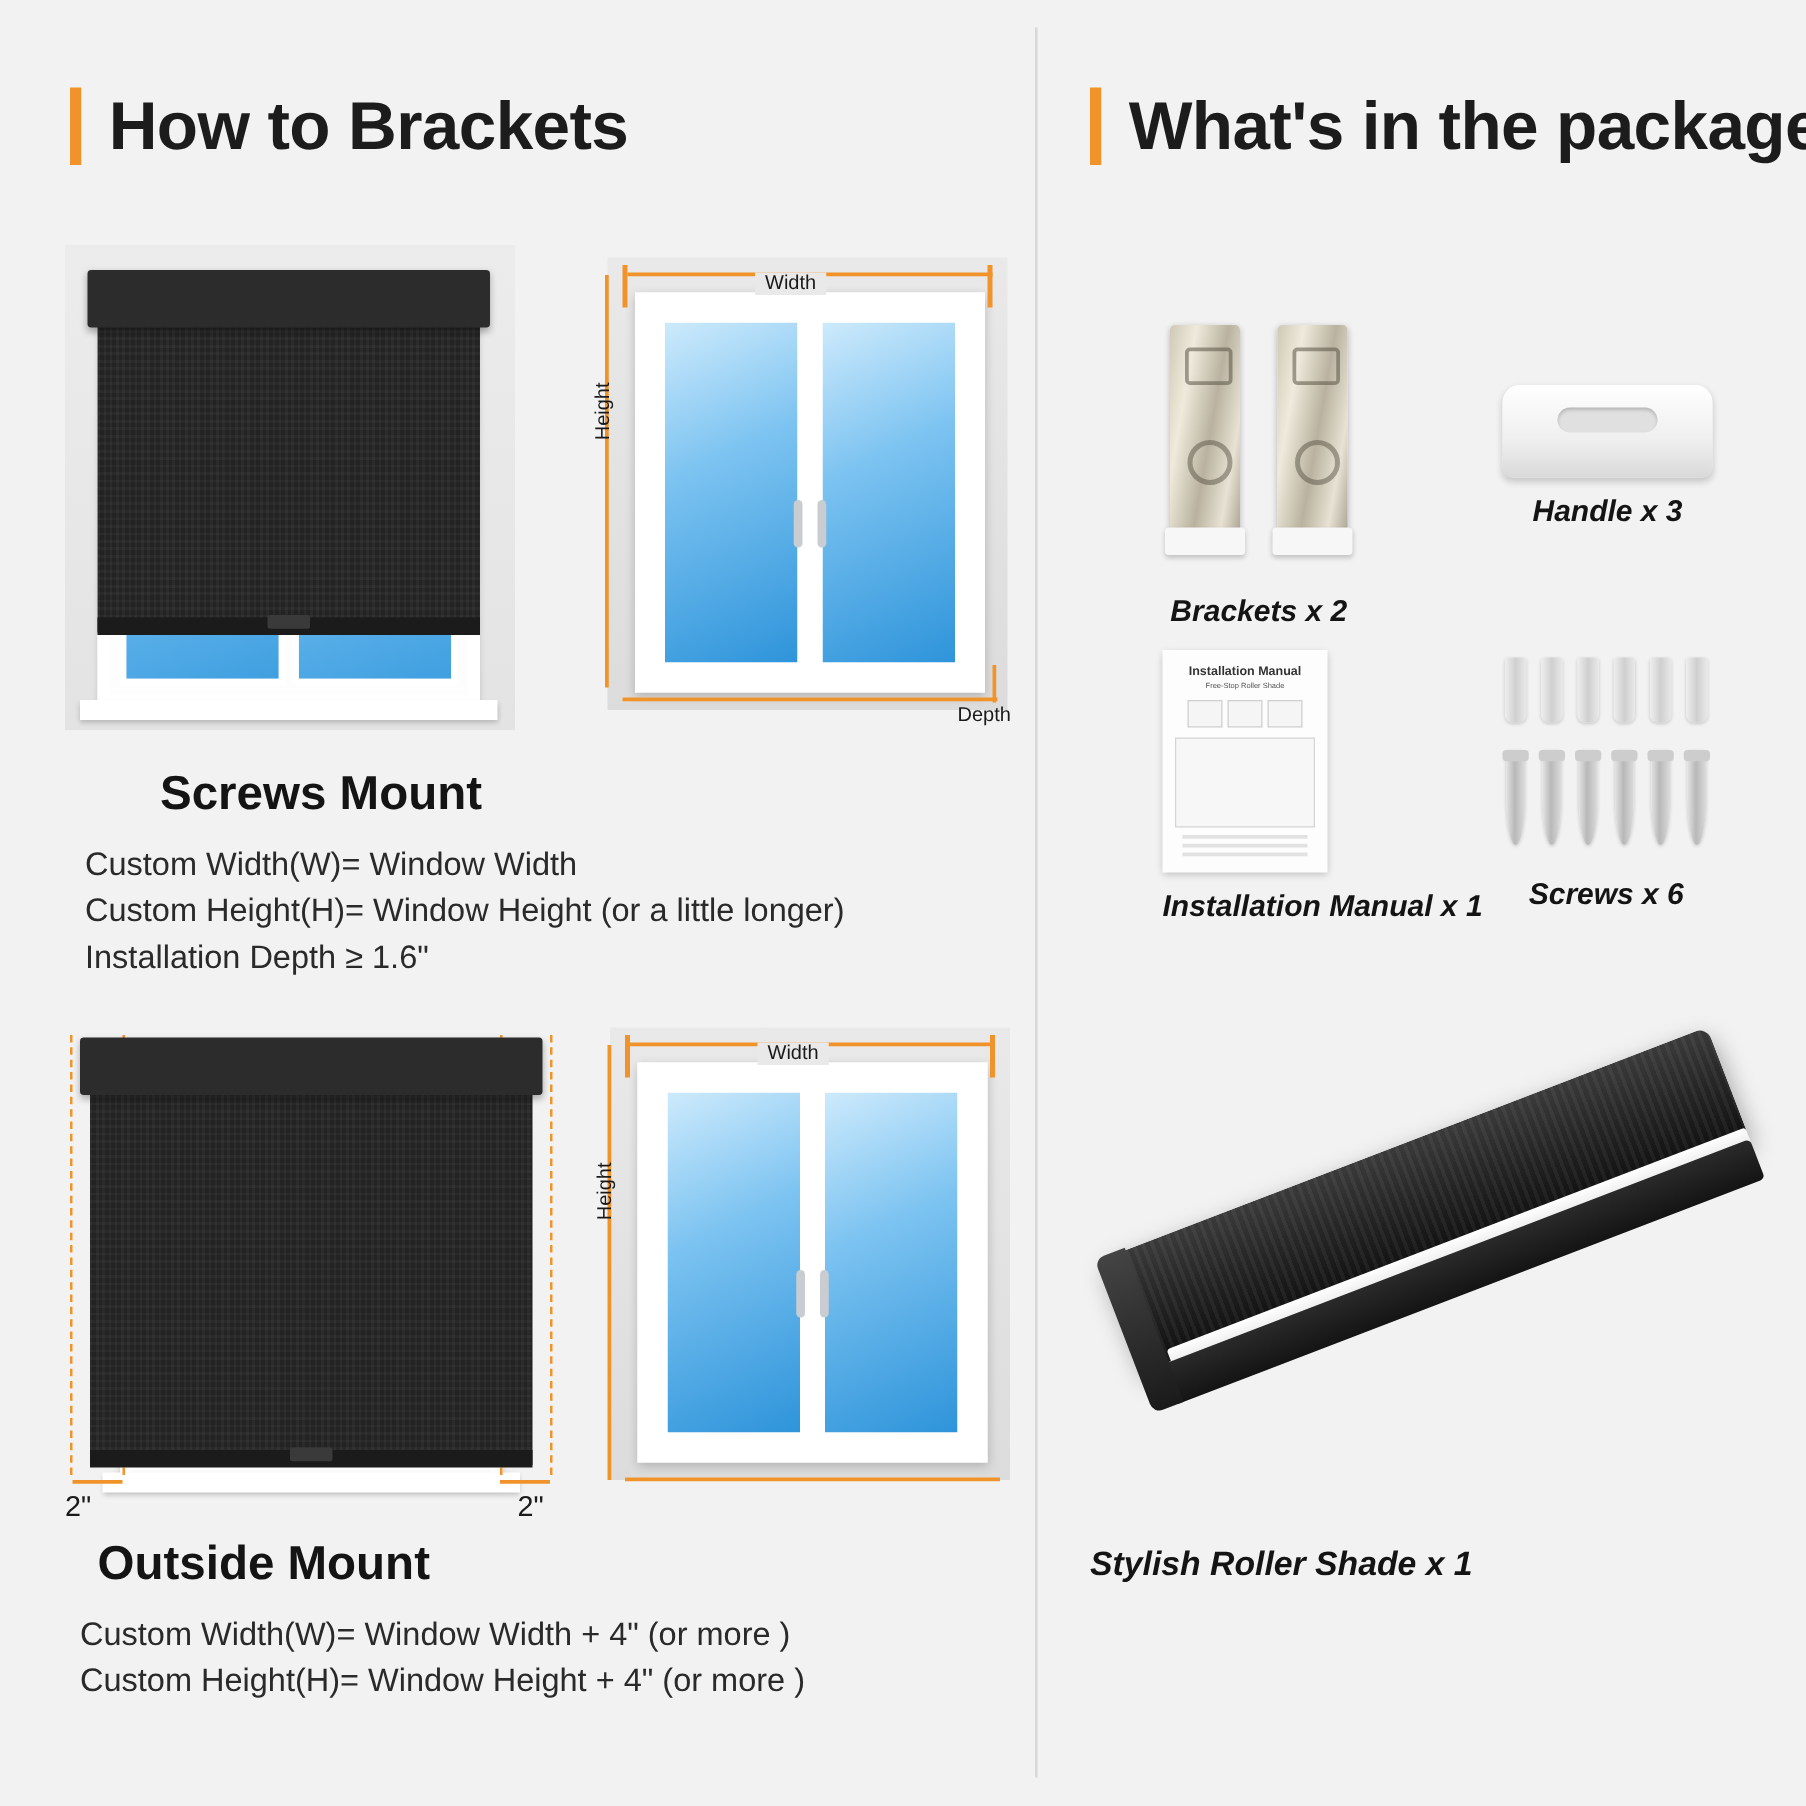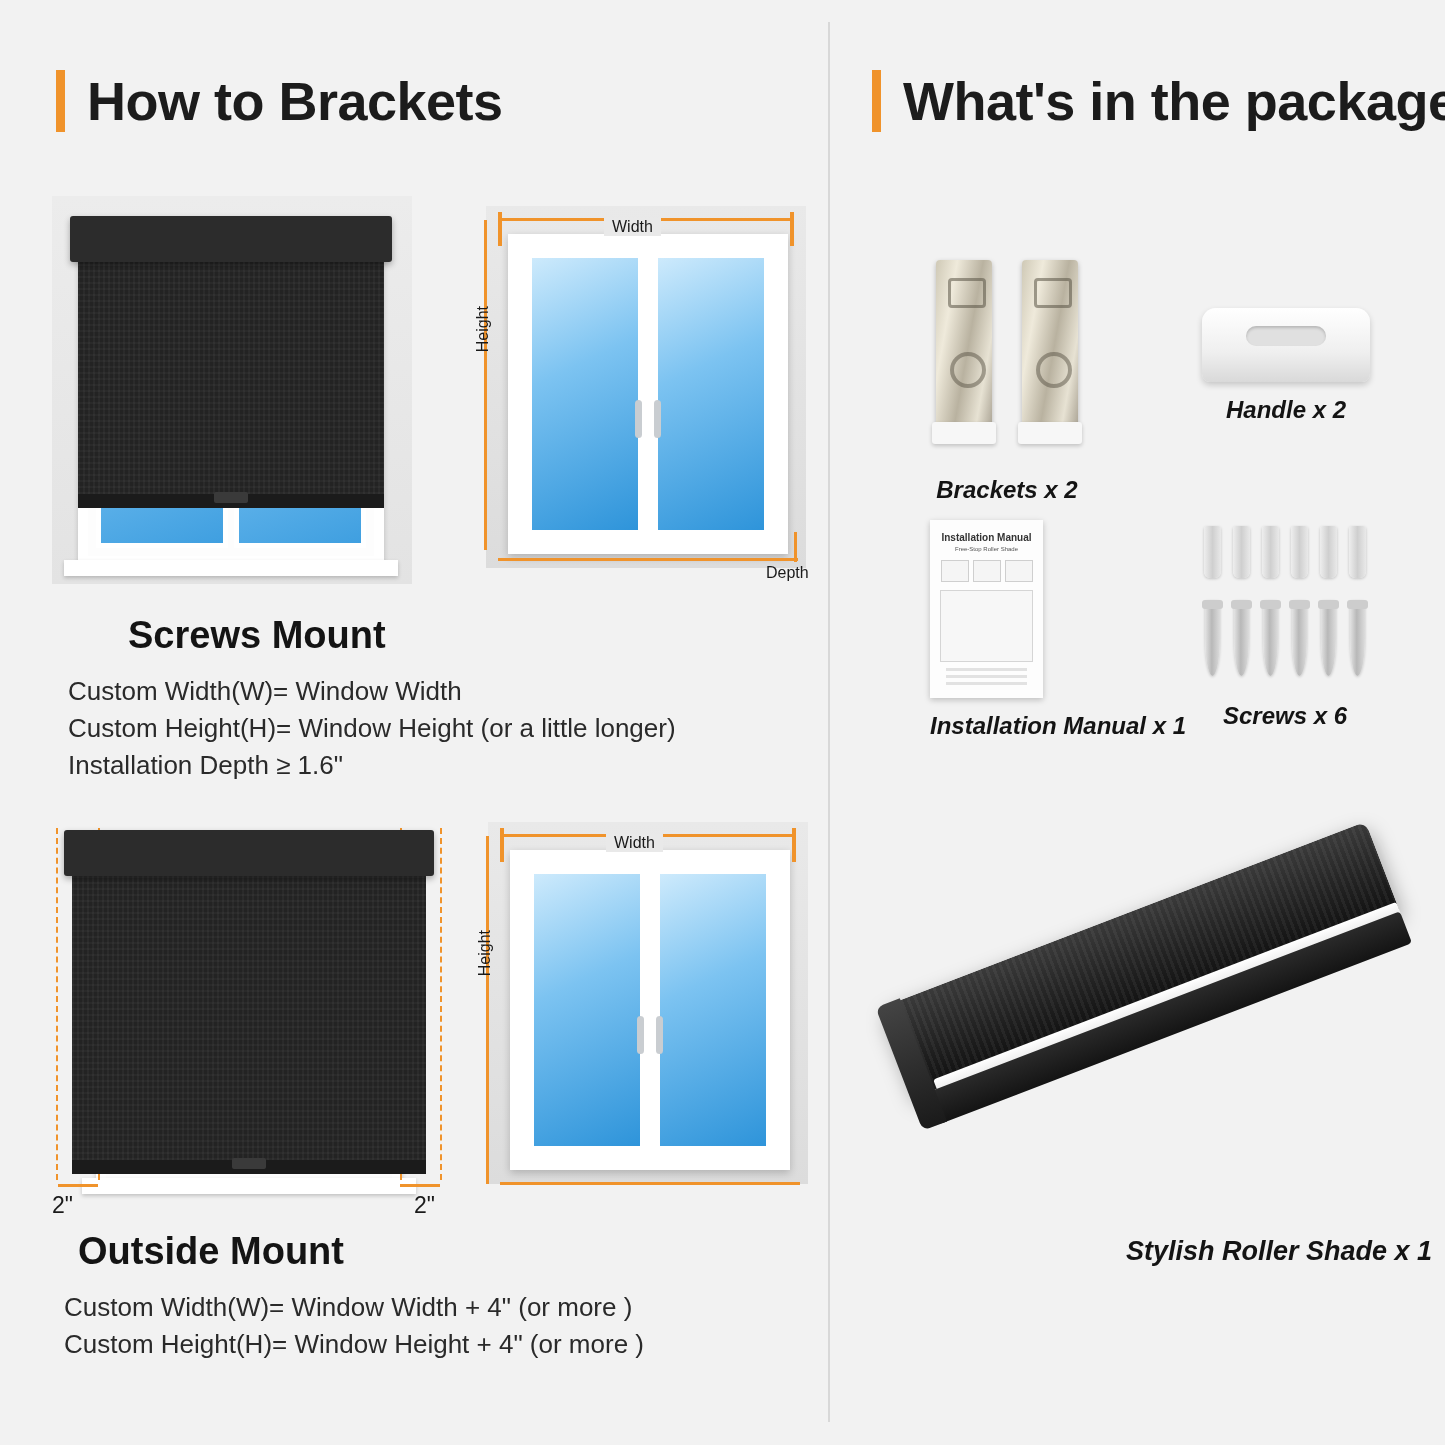--- a/index.html
+++ b/index.html
@@ -310,21 +310,21 @@
     position: absolute;
     left: 44px; top: 18px;
     width: 80px; height: 20px;
     background: #e0e0e0;
     border-radius: 10px;
     box-shadow: inset 0 2px 3px rgba(0,0,0,.18);
   }
 
   
   .manual {
-    width: 113px;
+    width: 132px;
     height: 178px;
     background: #fdfdfd;
     box-shadow: 0 2px 6px rgba(0,0,0,.22);
     position: relative;
     padding: 12px 10px;
     box-sizing: border-box;
     text-align: center;
   }
   .manual-title {
     font-size: 10px;
@@ -410,21 +410,21 @@
     left: -4px; top: 58px;
     width: 26px; height: 132px;
     background: linear-gradient(180deg,#444,#1a1a1a);
     border-radius: 8px 0 0 8px;
   }
   .roller-label {
     position: absolute;
     left: 872px;
     top: 1236px;
     width: 560px;
-    text-align: right;
+    text-align: left;
     font-size: 27px;
     font-weight: bold;
     font-style: italic;
     color: #141414;
   }
 </style>
 </head>
 <body>
 
 <div class="page">
@@ -563,21 +563,21 @@
             <div class="bracket-base"></div>
           </div>
       </div>
       <div class="part-label" style="margin-top:44px;">Brackets x 2</div>
     </div>
 
     <div class="part" style="left:330px; top:78px;">
       <div class="handle-shape">
         <div class="handle-slot"></div>
       </div>
-      <div class="part-label">Handle x 2</div>
+      <div class="part-label">Handle x 3</div>
     </div>
 
     <div class="part" style="left:58px; top:290px;">
       <div class="manual">
         <div class="manual-title">Installation Manual</div>
         <div class="manual-sub">Free-Stop Roller Shade</div>
         <div class="manual-row">
           <div class="manual-cell"></div>
           <div class="manual-cell"></div>
           <div class="manual-cell"></div>

